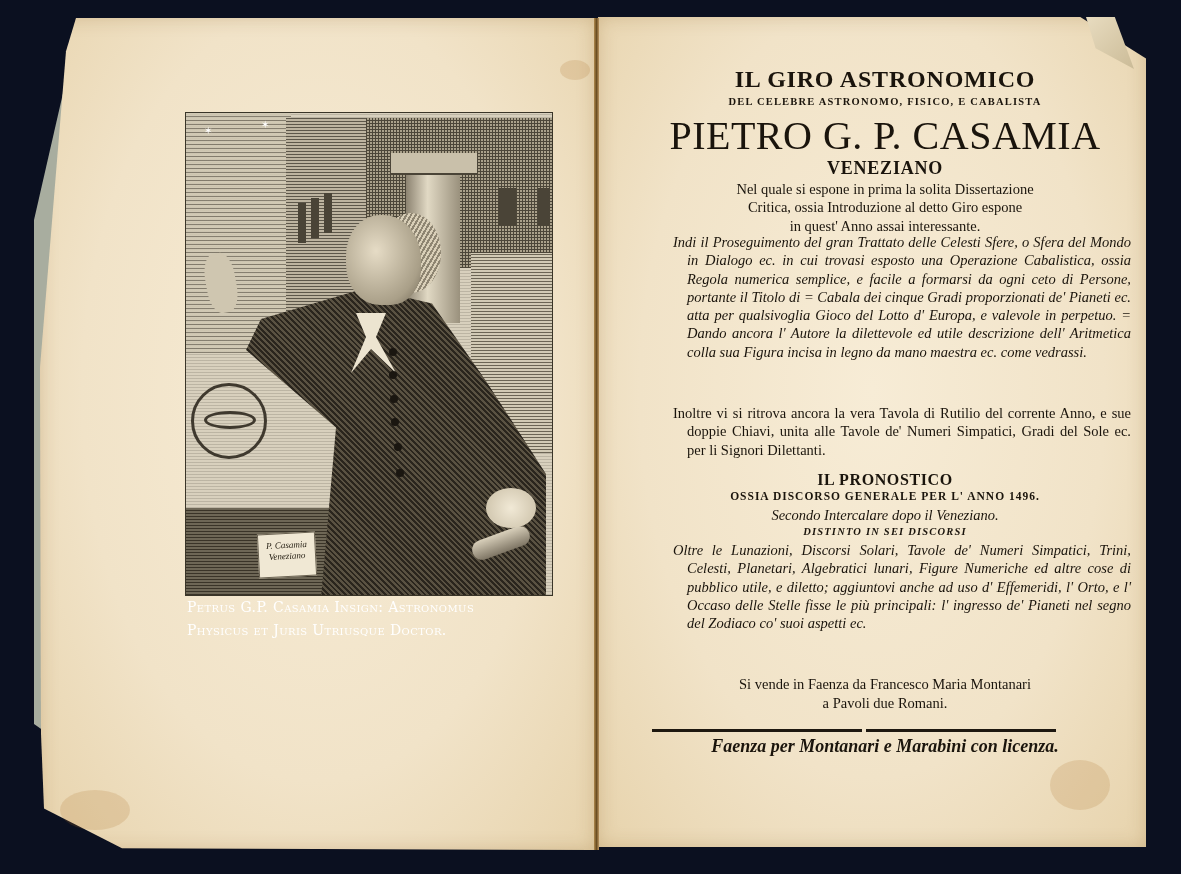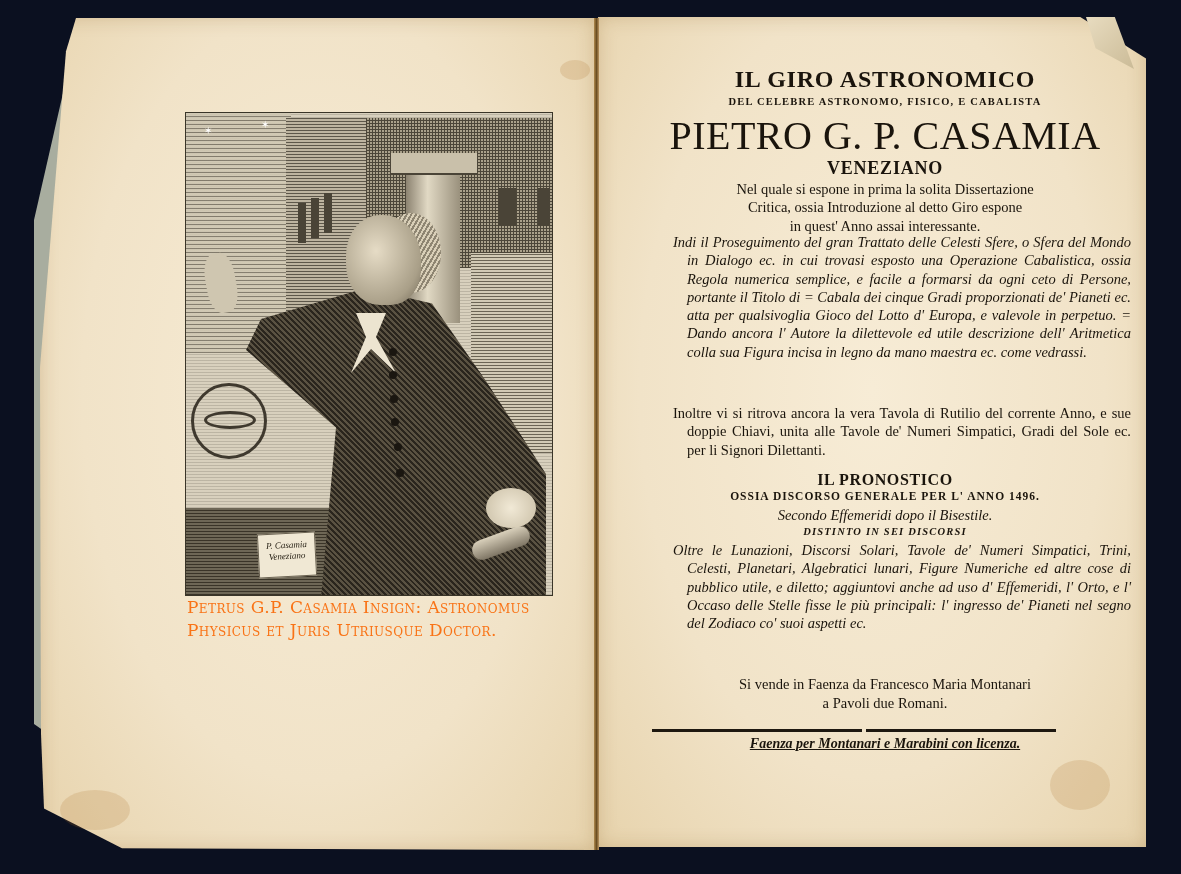--- a/index.html
+++ b/index.html
@@ -103,21 +103,21 @@
     font-family: "Liberation Serif", serif; font-style: italic;
     font-size: 9px; line-height: 11px; text-align: center; color: #2a2418;
     padding-top: 6px; box-sizing: border-box; transform: rotate(-3deg);
   }
   .star { position: absolute; color: #fff; font-size: 10px; }
 
   .caption {
     position: absolute; left: 187px; top: 596px; width: 380px;
     font-family: "DejaVu Serif", "Liberation Serif", serif;
     font-variant: small-caps;
-    font-size: 17px; line-height: 23px; color: #f97316;
+    font-size: 14px; line-height: 23px; color: #ffffff;
     letter-spacing: 0.4px; white-space: nowrap;
   }
 
   
   .tp { position: absolute; left: 663px; width: 444px; color: #1a140c;
     font-family: "Liberation Serif", "DejaVu Serif", serif; }
   .center { text-align: center; }
   .t-title { top: 66px; font-size: 24px; font-weight: bold; letter-spacing: 0.8px; }
   .t-sub { top: 96px; font-size: 10.5px; font-weight: bold; letter-spacing: 1.2px; }
   .t-name { top: 112px; font-size: 40px; letter-spacing: 0.5px; }
@@ -128,21 +128,21 @@
   .hang { padding-left: 24px; text-indent: -14px; text-align: justify; }
   .t-indi { top: 233px; }
   .t-inoltre { top: 404px; }
   .t-pron { top: 471px; font-size: 16px; font-weight: bold; letter-spacing: 0.6px; }
   .t-ossia { top: 490px; font-size: 11.5px; font-weight: bold; letter-spacing: 1px; }
   .t-secondo { top: 507px; font-size: 14.5px; font-style: italic; }
   .t-distinto { top: 526px; font-size: 10.5px; font-weight: bold; font-style: italic; letter-spacing: 1.2px; }
   .t-oltre { top: 541px; }
   .t-vende { top: 675px; font-size: 14.5px; line-height: 19px; }
   .rule { position: absolute; top: 729px; height: 3px; background: #1e1810; }
-  .t-imprint { top: 736px; font-size: 14px; font-style: italic; font-weight: bold; text-decoration: underline; }
+  .t-imprint { top: 736px; font-size: 18px; font-style: italic; font-weight: bold; }
 
   .foxing { position: absolute; border-radius: 50%; background: rgba(170,110,40,0.18); }
 </style>
 </head>
 <body>
 
 <div class="scene">
   <div class="undersheet"></div>
 
   <div class="page page-left"></div>
@@ -203,21 +203,21 @@
     <div>Nel quale si espone in prima la solita Dissertazione</div>
     <div>Critica, ossia Introduzione al detto Giro espone</div>
     <div>in quest' Anno assai interessante.</div>
   </div>
 
   <div class="tp t-body italic hang t-indi">Indi il Proseguimento del gran Trattato delle Celesti Sfere, o Sfera del Mondo in Dialogo ec. in cui trovasi esposto una Operazione Cabalistica, ossia Regola numerica semplice, e facile a formarsi da ogni ceto di Persone, portante il Titolo di = Cabala dei cinque Gradi proporzionati de' Pianeti ec. atta per qualsivoglia Gioco del Lotto d' Europa, e valevole in perpetuo. = Dando ancora l' Autore la dilettevole ed utile descrizione dell' Aritmetica colla sua Figura incisa in legno da mano maestra ec. come vedrassi.</div>
   <div class="tp t-body hang t-inoltre">Inoltre vi si ritrova ancora la vera Tavola di Rutilio del corrente Anno, e sue doppie Chiavi, unita alle Tavole de' Numeri Simpatici, Gradi del Sole ec. per li Signori Dilettanti.</div>
 
   <div class="tp center t-pron">IL PRONOSTICO</div>
   <div class="tp center t-ossia">OSSIA DISCORSO GENERALE PER L' ANNO 1496.</div>
-  <div class="tp center t-secondo">Secondo Effemeridi dopo il Bisestile.</div>
+  <div class="tp center t-secondo">Secondo Intercalare dopo il Veneziano.</div>
   <div class="tp center t-distinto">DISTINTO IN SEI DISCORSI</div>
   <div class="tp t-body italic hang t-oltre">Oltre le Lunazioni, Discorsi Solari, Tavole de' Numeri Simpatici, Trini, Celesti, Planetari, Algebratici lunari, Figure Numeriche ed altre cose di pubblico utile, e diletto; aggiuntovi anche ad uso d' Effemeridi, l' Orto, e l' Occaso delle Stelle fisse le più principali: l' ingresso de' Pianeti nel segno del Zodiaco co' suoi aspetti ec.</div>
 
   <div class="tp center t-vende">
     <div>Si vende in Faenza da Francesco Maria Montanari</div>
     <div>a Pavoli due Romani.</div>
   </div>
 
   <div class="rule" style="left:652px;width:210px;"></div>
   <div class="rule" style="left:866px;width:190px;"></div>

